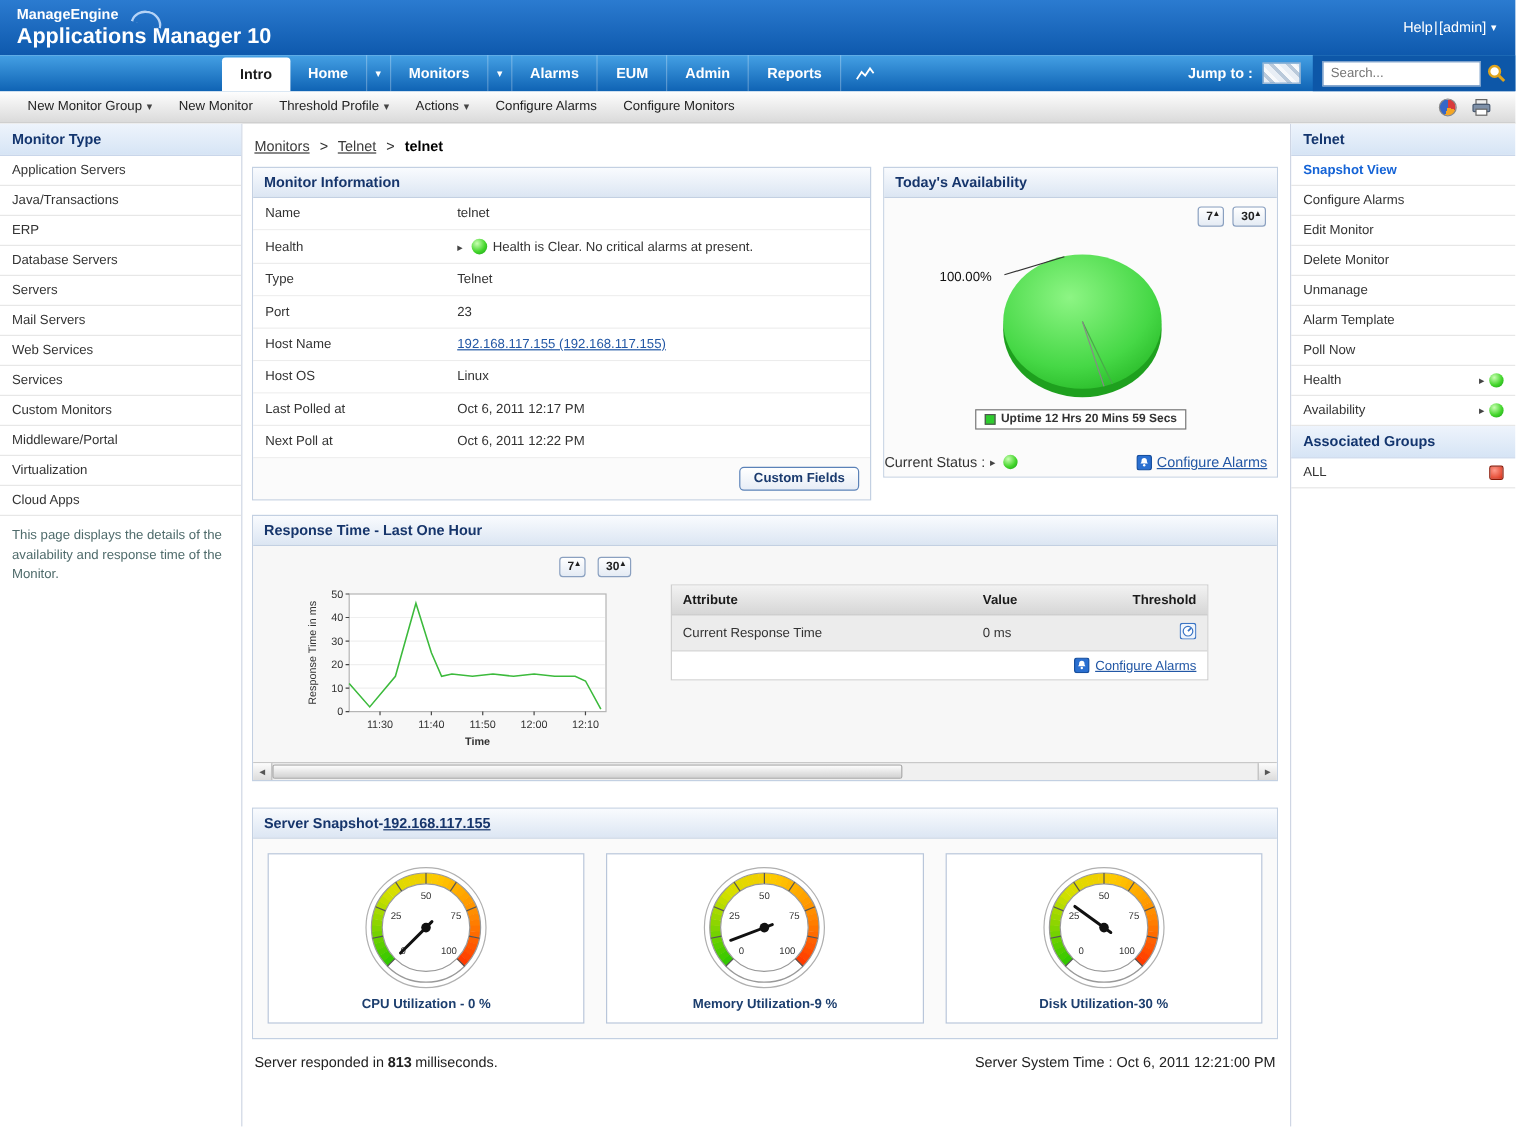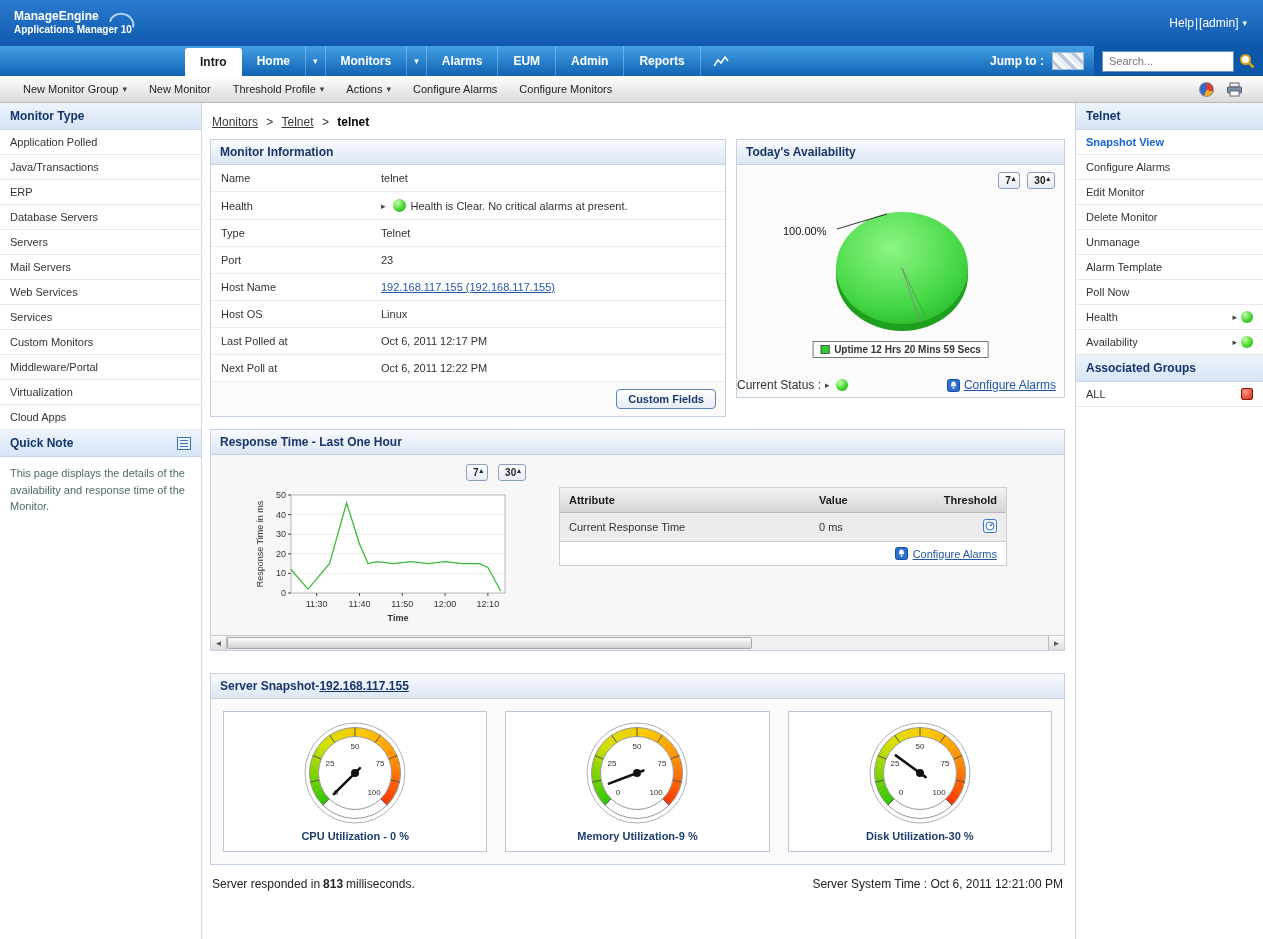--- a/index.html
+++ b/index.html
@@ -3,21 +3,21 @@
 <meta charset="utf-8">
 <style>
   *{box-sizing:border-box;margin:0;padding:0;}
   body{width:1263px;height:939px;font-family:"Liberation Sans",sans-serif;font-size:11px;color:#333;background:#fff;overflow:hidden;}
   .app{width:1263px;height:939px;display:flex;flex-direction:column;}
 
   
   .top-header{height:46px;flex:0 0 auto;background:linear-gradient(#2b7bd0,#0e59ad);display:flex;justify-content:space-between;align-items:center;padding:0 16px 0 14px;color:#fff;}
   .brand{display:flex;flex-direction:column;line-height:1.15;}
   .brand-top{font-size:12px;font-weight:bold;}
-  .brand-bottom{font-size:10px;font-weight:bold;}
+  .brand-bottom{font-size:18px;font-weight:bold;}
   .swoosh{position:absolute;left:96px;top:3px;width:26px;height:12px;border:2px solid #cfe4ff;border-bottom:none;border-radius:50% 50% 0 0/100% 100% 0 0;transform:rotate(14deg);opacity:.85;}
   .header-links{font-size:12px;display:flex;gap:1px;align-items:center;}
   .header-links a{color:#fff;text-decoration:none;cursor:pointer;}
   .caret-sm{font-size:9px;margin-left:3px;}
 
   
   .navbar{height:30px;flex:0 0 auto;background:linear-gradient(#44a0e4,#0f63b4);display:flex;align-items:stretch;padding-left:185px;position:relative;color:#fff;}
   .tab{display:flex;align-items:center;padding:0 15px;font-size:12px;font-weight:bold;cursor:pointer;border-right:1px solid rgba(255,255,255,.28);}
   .tab.active{background:#fff;color:#1a1a1a;border-radius:3px 3px 0 0;border-right:none;margin-top:2px;}
   .tab-arrow{display:flex;align-items:center;padding:0 7px;font-size:9px;cursor:pointer;border-right:1px solid rgba(255,255,255,.28);}
@@ -202,43 +202,32 @@
       </span>
     </div>
   </div>
 
   <div class="content">
 
     <div class="left-sidebar">
       <div class="side-header">
           <span>Monitor Type</span>
         </div>
-      <div class="side-item">Application Polled</div>
+      <div class="side-item">Application Servers</div>
       <div class="side-item">Java/Transactions</div>
       <div class="side-item">ERP</div>
       <div class="side-item">Database Servers</div>
       <div class="side-item">Servers</div>
       <div class="side-item">Mail Servers</div>
       <div class="side-item">Web Services</div>
       <div class="side-item">Services</div>
       <div class="side-item">Custom Monitors</div>
       <div class="side-item">Middleware/Portal</div>
       <div class="side-item">Virtualization</div>
       <div class="side-item">Cloud Apps</div>
-      <div class="side-header">
-        <span>Quick Note</span>
-        <span style="cursor:pointer;display:flex">
-          <svg width="14" height="13">
-              <rect x="0.5" y="0.5" width="13" height="12" fill="#eaf2fc" stroke="#3a74c4"></rect>
-              <line x1="3" y1="3.5" x2="11" y2="3.5" stroke="#3a74c4"></line>
-              <line x1="3" y1="6.5" x2="11" y2="6.5" stroke="#3a74c4"></line>
-              <line x1="3" y1="9.5" x2="11" y2="9.5" stroke="#3a74c4"></line>
-            </svg>
-        </span>
-      </div>
       <div class="quick-note-text">This page displays the details of the availability and response time of the Monitor.</div>
     </div>
 
     <div class="main">
 
       <div class="breadcrumb">
         <a>Monitors</a>
         <span class="sep">&gt;</span>
         <a>Telnet</a>
         <span class="sep">&gt;</span>

